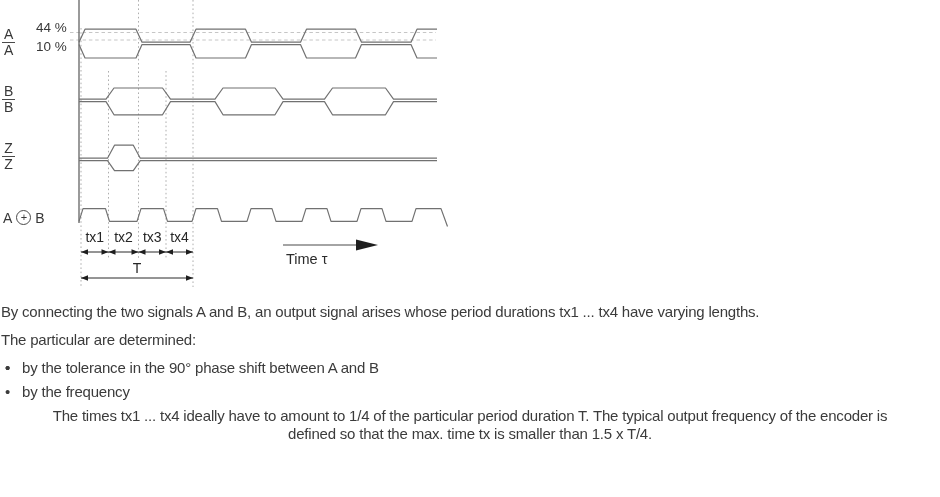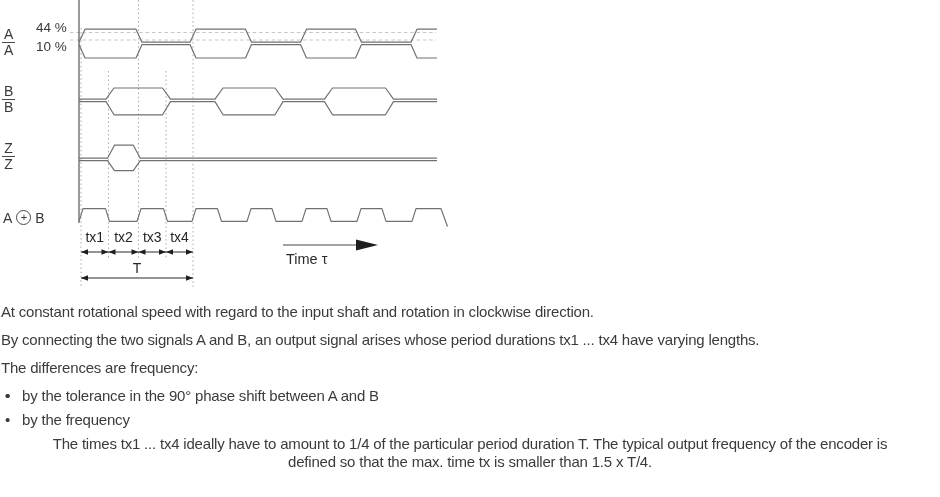--- a/index.html
+++ b/index.html
@@ -92,23 +92,22 @@
   <span class="dimlbl" style="left:78.75px;top:230px;width:32px;">tx1</span>
   <span class="dimlbl" style="left:107.5px;top:230px;width:32px;">tx2</span>
   <span class="dimlbl" style="left:136.25px;top:230px;width:32px;">tx3</span>
   <span class="dimlbl" style="left:163.5px;top:230px;width:32px;">tx4</span>
 
   <span class="dimlbl" style="left:121px;top:261px;width:32px;">T</span>
 
   <span class="timelbl" style="left:286px;top:251.5px;">Time τ</span>
 
   <div class="textblock">
-    <p>At constant rotational speed with regard to the input shaft and rotation in clockwise direction.</p>
     <p>By connecting the two signals A and B, an output signal arises whose period durations tx1 ... tx4 have varying lengths.</p>
-    <p>The differences are frequency:</p>
+    <p>The particular are determined:</p>
     <ul>
       <li>
         <span class="blt">•</span>
       </li>
       <li>
         <span class="blt">•</span>
         <span>by the tolerance in the 90° phase shift between A and B</span>
       </li>
       <li>
         <span class="blt">•</span>

